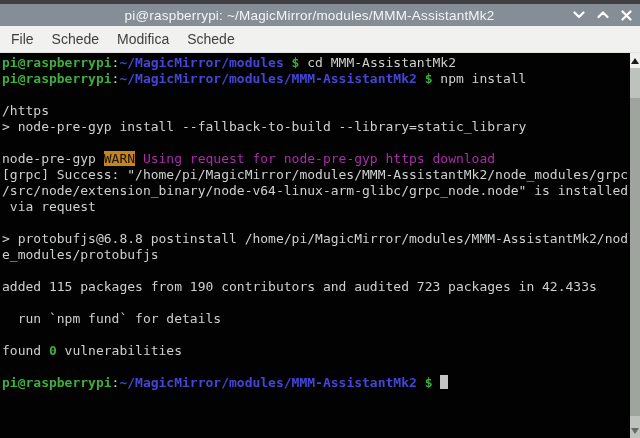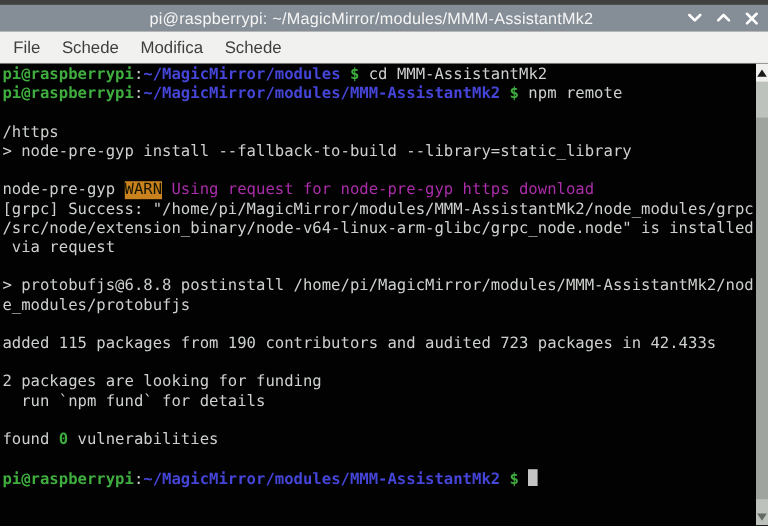--- a/index.html
+++ b/index.html
@@ -145,36 +145,35 @@
   <div class="menubar">
     <span class="menu-item">File</span>
     <span class="menu-item">Schede</span>
     <span class="menu-item">Modifica</span>
     <span class="menu-item">Schede</span>
   </div>
 
   <div class="terminal">
     <div class="term-lines" id="term-lines">
         <div class="term-line"><span class="seg-green">pi@raspberrypi</span><span class="seg-default">:</span><span class="seg-blue">~/MagicMirror/modules</span><span class="seg-default"> </span><span class="seg-green">$</span><span class="seg-default"> cd MMM-AssistantMk2</span></div>
-        <div class="term-line"><span class="seg-green">pi@raspberrypi</span><span class="seg-default">:</span><span class="seg-blue">~/MagicMirror/modules/MMM-AssistantMk2</span><span class="seg-default"> </span><span class="seg-green">$</span><span class="seg-default"> npm remote</span></div>
+        <div class="term-line"><span class="seg-green">pi@raspberrypi</span><span class="seg-default">:</span><span class="seg-blue">~/MagicMirror/modules/MMM-AssistantMk2</span><span class="seg-default"> </span><span class="seg-green">$</span><span class="seg-default"> npm install</span></div>
         <div class="term-line"></div>
         <div class="term-line"><span class="seg-default">/https</span></div>
         <div class="term-line"><span class="seg-default">&gt; node-pre-gyp install --fallback-to-build --library=static_library</span></div>
         <div class="term-line"></div>
         <div class="term-line"><span class="seg-default">node-pre-gyp </span><span class="seg-warn">WARN</span><span class="seg-magenta"> Using request for node-pre-gyp https download</span></div>
         <div class="term-line"><span class="seg-default">[grpc] Success: "/home/pi/MagicMirror/modules/MMM-AssistantMk2/node_modules/grpc</span></div>
         <div class="term-line"><span class="seg-default">/src/node/extension_binary/node-v64-linux-arm-glibc/grpc_node.node" is installed</span></div>
         <div class="term-line"><span class="seg-default"> via request</span></div>
         <div class="term-line"></div>
         <div class="term-line"><span class="seg-default">&gt; protobufjs@6.8.8 postinstall /home/pi/MagicMirror/modules/MMM-AssistantMk2/nod</span></div>
         <div class="term-line"><span class="seg-default">e_modules/protobufjs</span></div>
         <div class="term-line"></div>
         <div class="term-line"><span class="seg-default">added 115 packages from 190 contributors and audited 723 packages in 42.433s</span></div>
         <div class="term-line"></div>
-        <div class="term-line"><span class="seg-default">2 packages are looking for funding</span></div>
         <div class="term-line"><span class="seg-default">  run `npm fund` for details</span></div>
         <div class="term-line"></div>
         <div class="term-line"><span class="seg-default">found </span><span class="seg-green">0</span><span class="seg-default"> vulnerabilities</span></div>
         <div class="term-line"></div>
         <div class="term-line"><span class="seg-green">pi@raspberrypi</span><span class="seg-default">:</span><span class="seg-blue">~/MagicMirror/modules/MMM-AssistantMk2</span><span class="seg-default"> </span><span class="seg-green">$</span><span class="seg-default"> </span><span class="cursor-block"></span></div>
       </div>
 
     <div class="scrollbar">
       <div class="sb-up">
         <span class="tri-up"></span>

